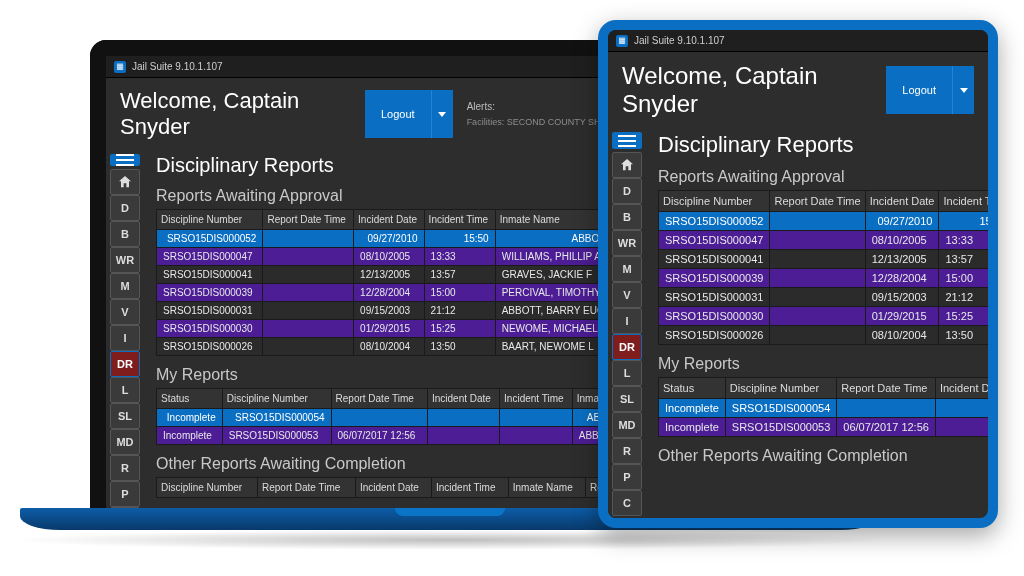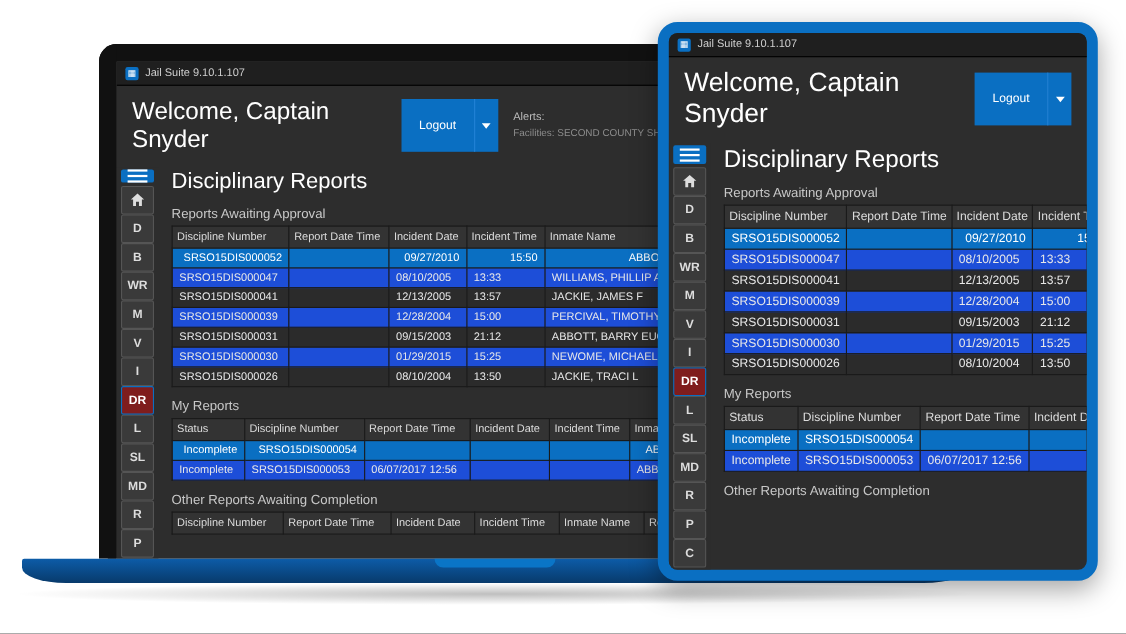--- a/index.html
+++ b/index.html
@@ -121,35 +121,35 @@
   .nav-btn{
     height:26px;border:1px solid #555;background:#3a3a3a;color:#ddd;
     font-size:11px;font-weight:600;display:flex;align-items:center;justify-content:center;
     cursor:pointer;border-radius:2px;
   }
   .nav-btn.active{ background:#7f1d1d;border-color:#0a6fc2;color:#fff; }
   .nav-btn.home svg{ width:16px;height:16px;fill:#ddd; }
 
   .main { flex:1; overflow:auto; padding:0 10px 10px 12px; }
   .page-title{ font-size:20px;color:#fff;margin:2px 0 10px 0;font-weight:400; }
-  .section-title{ font-size:12px;color:#c8c8c8;margin:10px 0 4px 0;font-weight:400; }
+  .section-title{ font-size:16px;color:#c8c8c8;margin:10px 0 4px 0;font-weight:400; }
 
   table.data {
     width:100%; border-collapse:collapse; font-size:10px;
     background:#2b2b2b;
   }
   table.data th{
     background:#333;color:#dcdcdc;font-weight:400;text-align:left;
     padding:4px 4px;border:1px solid #1a1a1a;white-space:nowrap;
   }
   table.data td{
     padding:3px 6px;border:1px solid #1a1a1a;color:#e8e8e8;white-space:nowrap;
   }
   table.data tr.selected td{ background:#0a6fc2;color:#fff;text-align:right; }
-  table.data tr.alt td{ background:#1d4ed8; }
+  table.data tr.alt td{ background:#4c1d95; }
 
   .tablet .main{ font-size:11px; }
   .tablet table.data{ font-size:11px; }
   .tablet .page-title{ font-size:22px; }
 
   .crop{ overflow:hidden; }
 </style>
 </head>
 <body>
 
@@ -235,21 +235,21 @@
                   <td>08/10/2005</td>
                   <td>13:33</td>
                   <td>WILLIAMS, PHILLIP ALFRED</td>
                   <td>ADAMS, KRISTA</td>
                 </tr>
                 <tr>
                   <td>SRSO15DIS000041</td>
                   <td></td>
                   <td>12/13/2005</td>
                   <td>13:57</td>
-                  <td>JACKIE, JAMES F</td>
+                  <td>GRAVES, JACKIE F</td>
                   <td>ABBOTT, PAUL</td>
                 </tr>
                 <tr class="alt">
                   <td>SRSO15DIS000039</td>
                   <td></td>
                   <td>12/28/2004</td>
                   <td>15:00</td>
                   <td>PERCIVAL, TIMOTHY JAMES LEROY</td>
                   <td></td>
                 </tr>
@@ -267,21 +267,21 @@
                   <td>01/29/2015</td>
                   <td>15:25</td>
                   <td>NEWOME, MICHAEL REESE</td>
                   <td></td>
                 </tr>
                 <tr>
                   <td>SRSO15DIS000026</td>
                   <td></td>
                   <td>08/10/2004</td>
                   <td>13:50</td>
-                  <td>JACKIE, TRACI L</td>
+                  <td>BAART, NEWOME L</td>
                   <td>ALLEN, KIMBER</td>
                 </tr>
               </tbody>
             </table>
 
           <div class="section-title">My Reports</div>
           <table class="data" id="laptop-mine">
               <thead>
                 <tr>
                   <th>Status</th>

